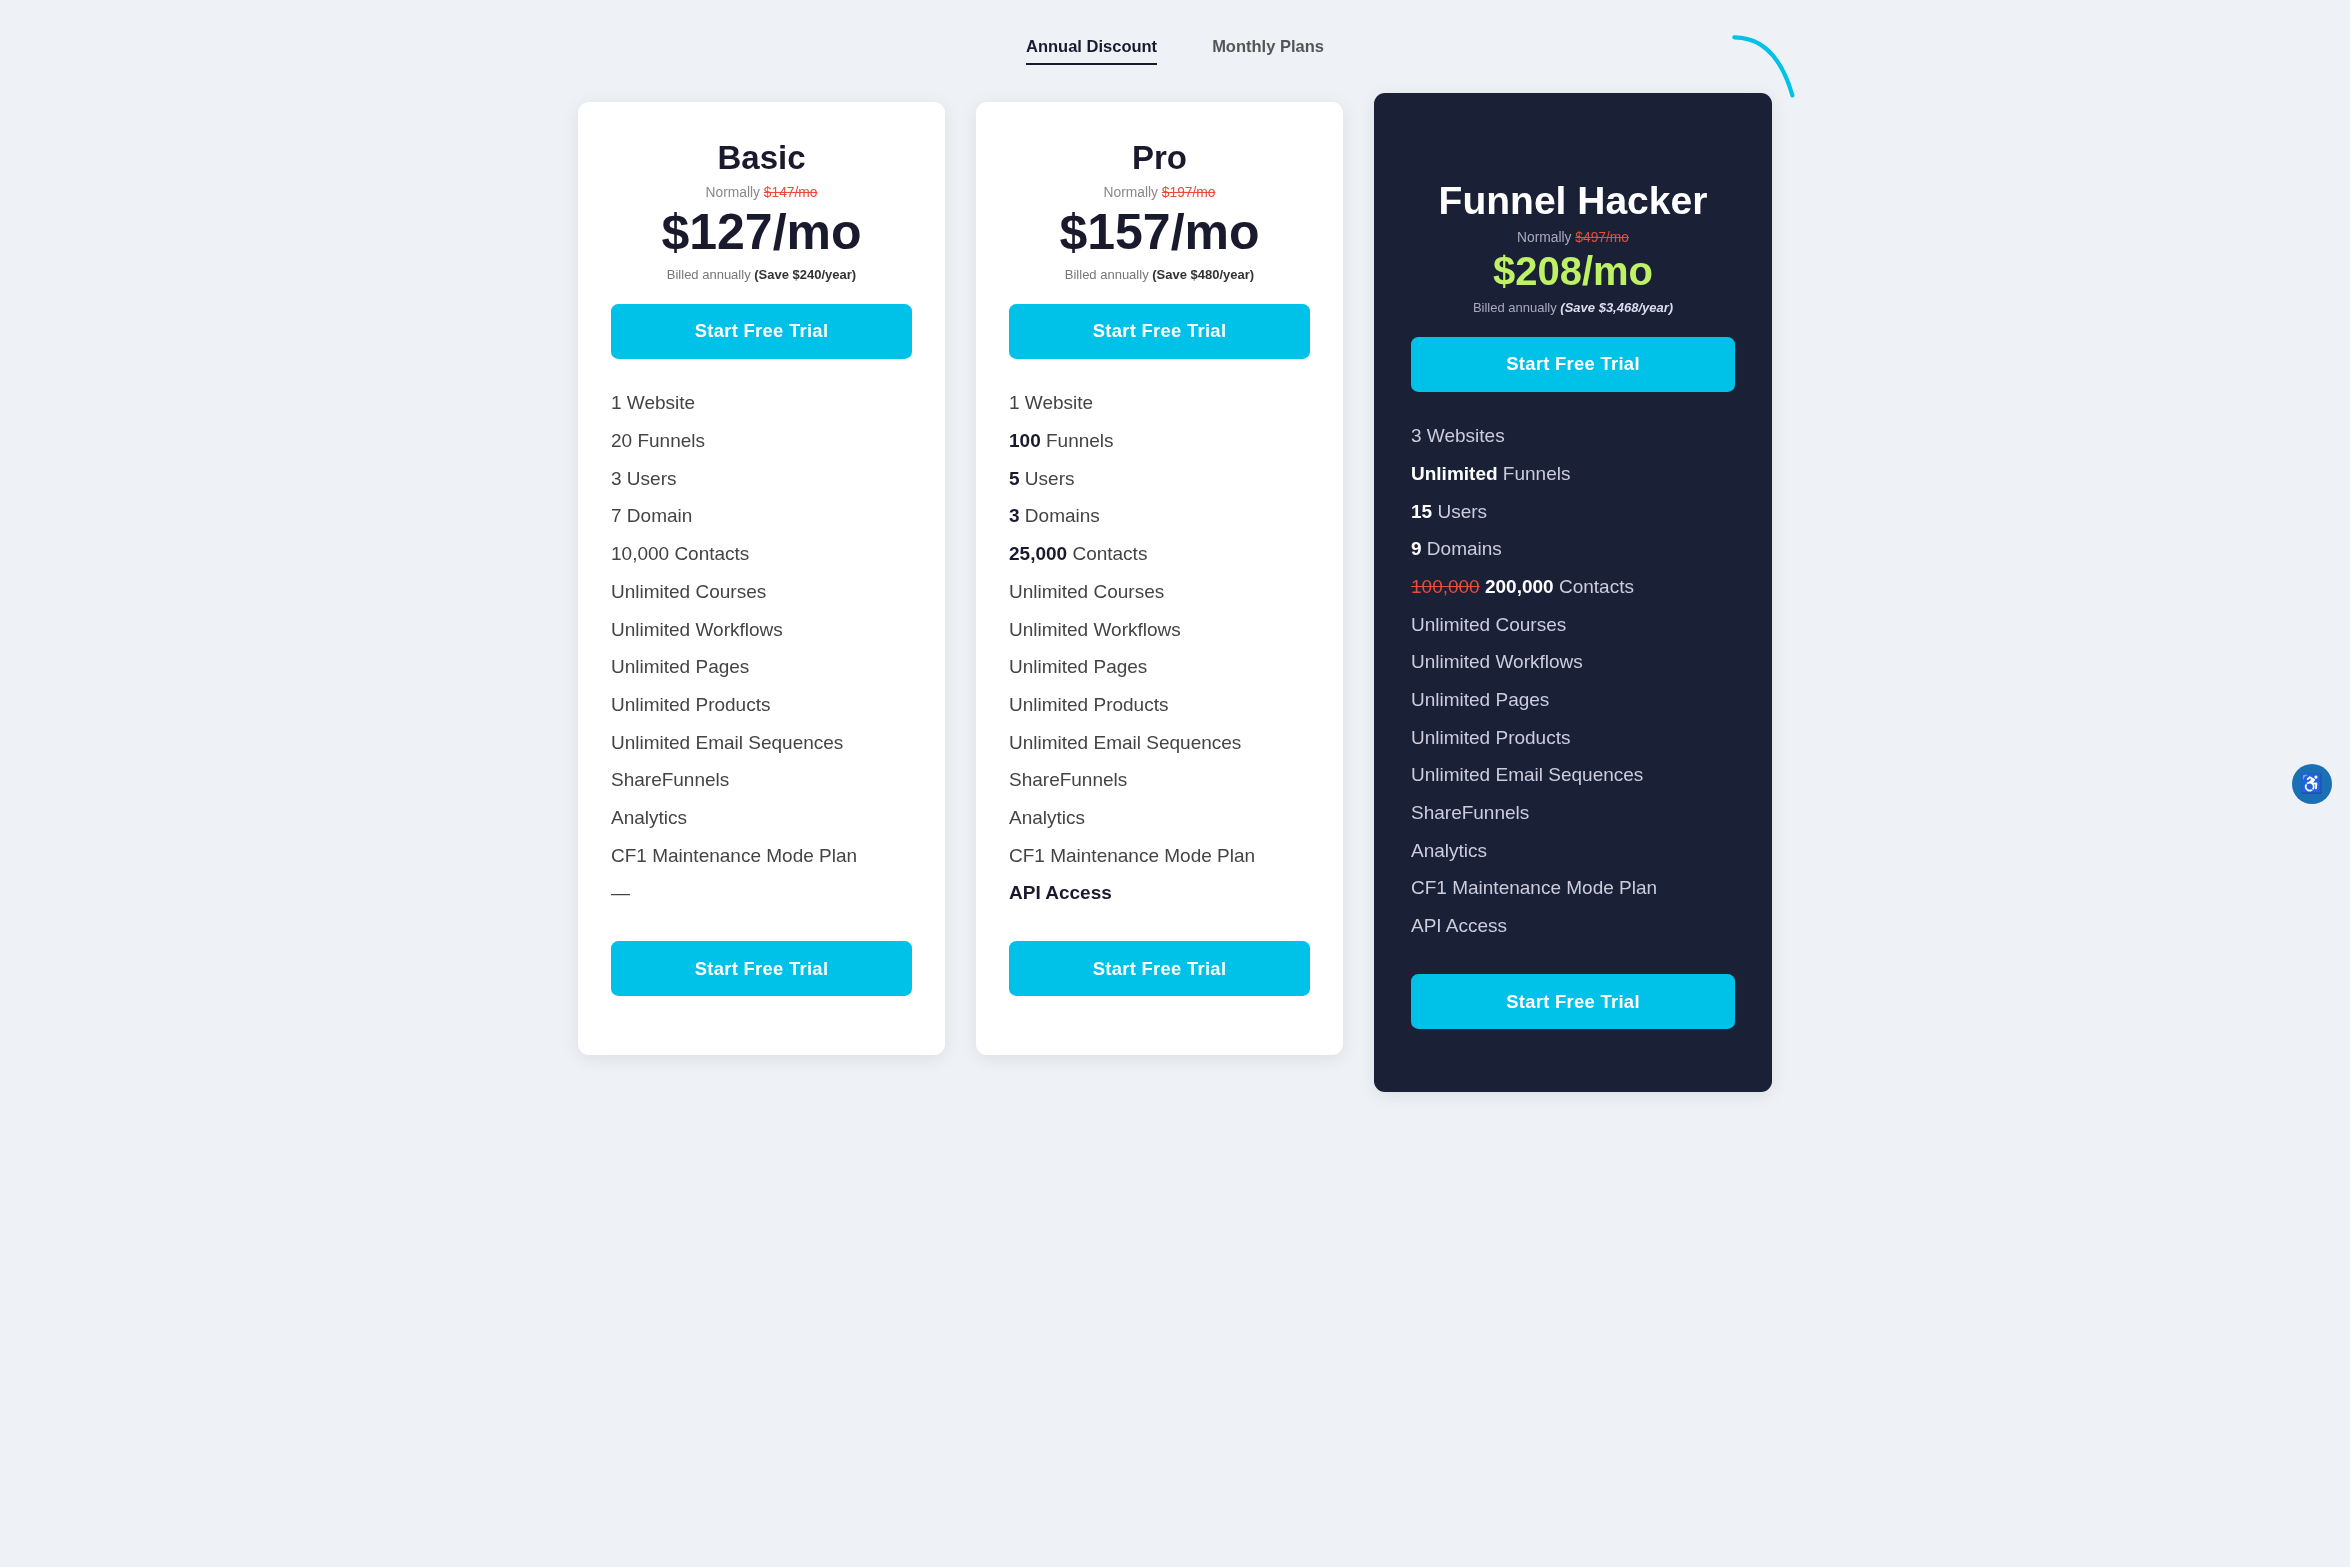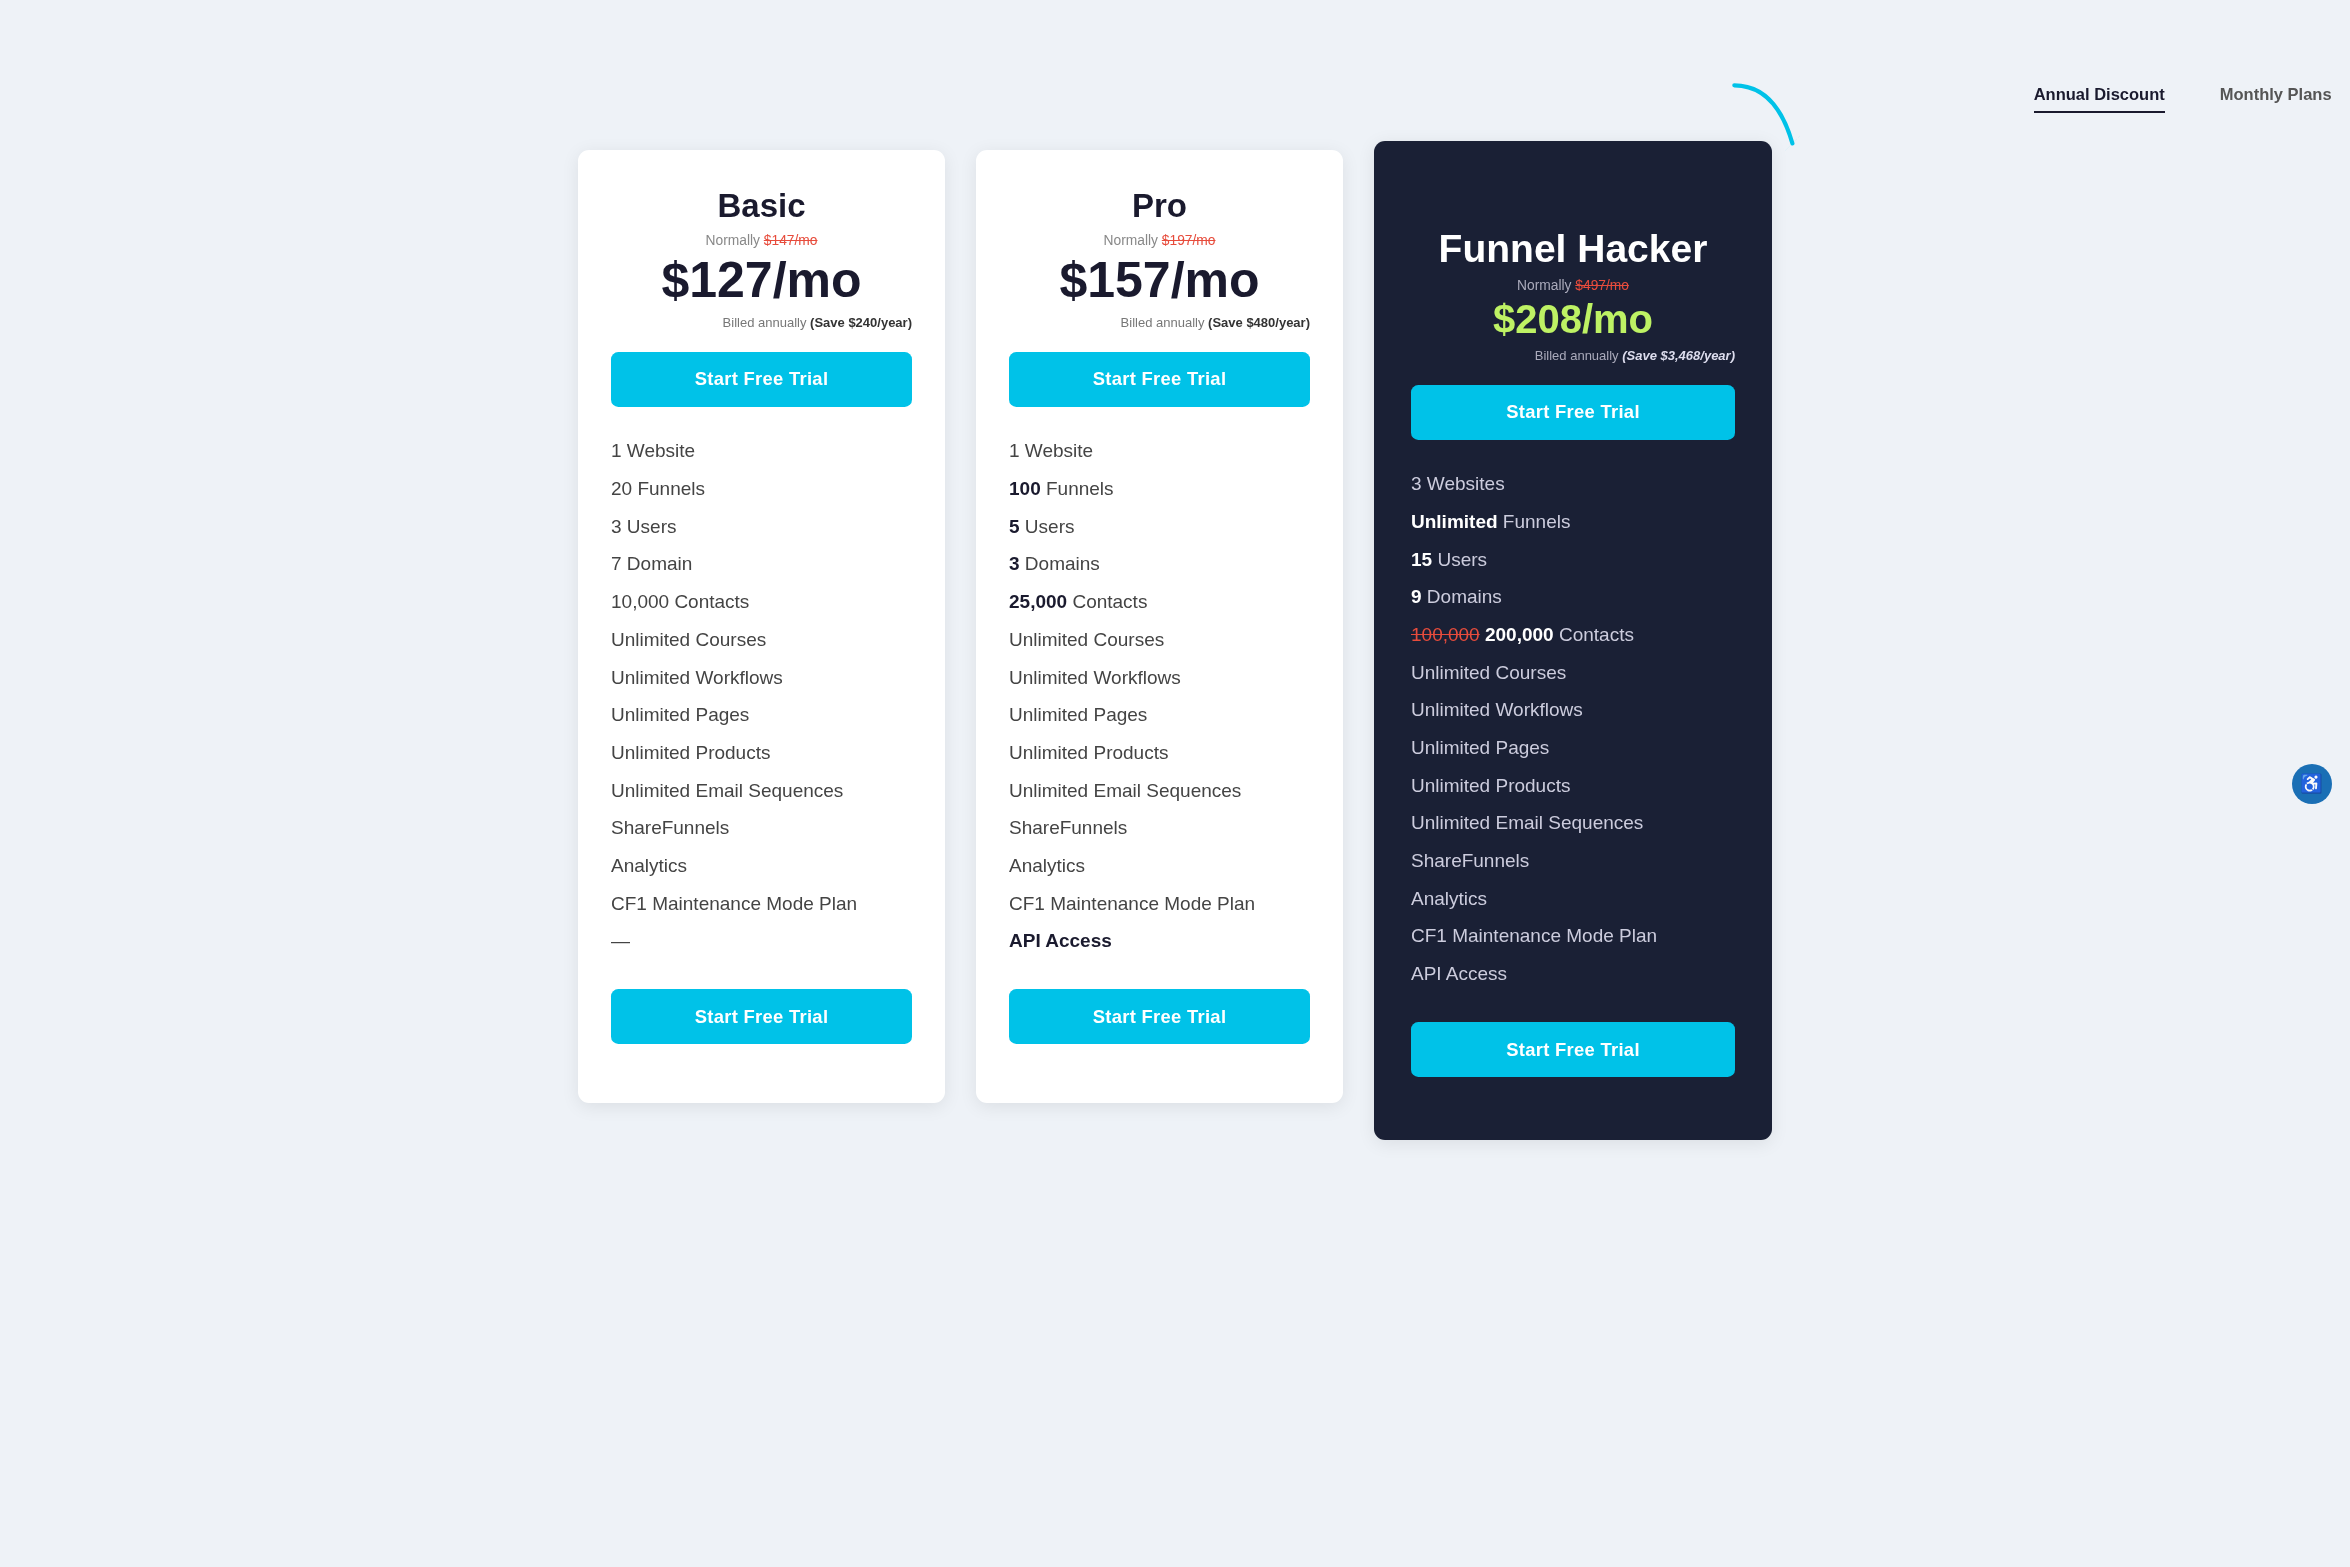--- a/index.html
+++ b/index.html
@@ -6,24 +6,23 @@
 
     body {
       background: #eef2f7;
       font-family: -apple-system, BlinkMacSystemFont, 'Segoe UI', sans-serif;
       min-height: 100vh;
       padding: 37px 18.4px 55px;
     }
 
     .tabs-wrapper {
       display: flex;
-      justify-content: flex-end;
+      justify-content: center;
       margin-bottom: 37px;
       gap: 55px;
-      margin-top: 48px;
     }
 
     .tab {
       font-size: 16.5px;
       font-weight: 600;
       color: #333;
       padding-bottom: 7.3px;
       cursor: pointer;
       position: relative;
     }
@@ -101,21 +100,21 @@
       color: #1a1a2e;
       margin-bottom: 5.5px;
     }
 
     .featured .plan-price {
       color: #bef264;
       font-size: 40px;
     }
 
     .plan-billing {
-      text-align: right;
+      text-align: center;
       font-size: 13px;
       color: #777;
       margin-bottom: 22px;
     }
 
     .featured .plan-billing {
       color: #aab;
     }
 
     .plan-billing strong {

